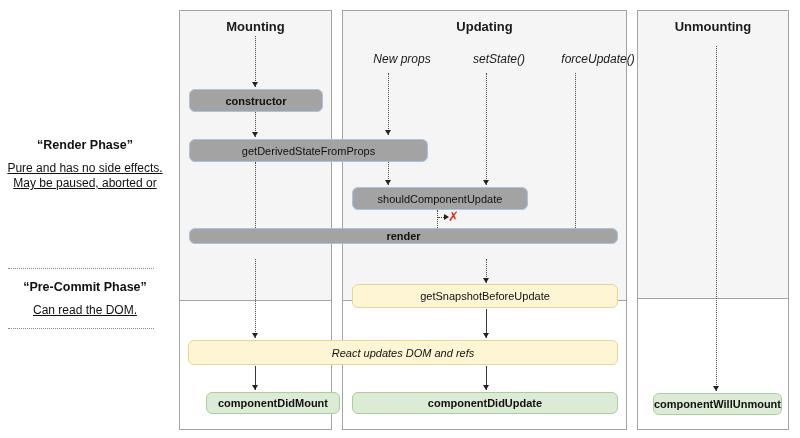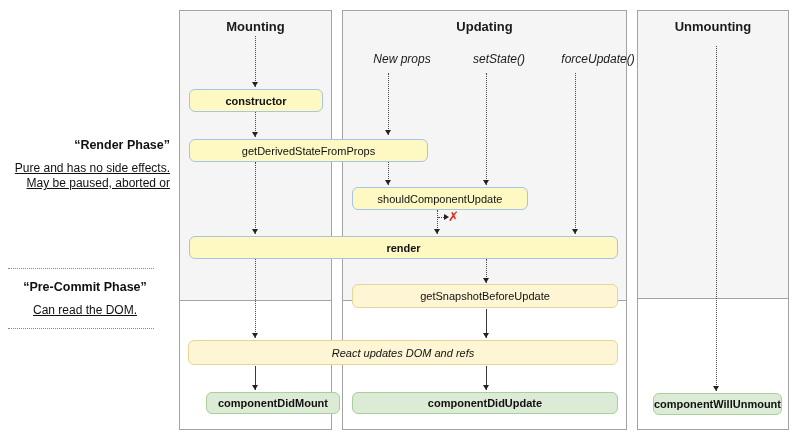--- a/index.html
+++ b/index.html
@@ -75,21 +75,21 @@
     border-radius: 6px;
     font-size: 11px;
     text-align: center;
     color: #111;
     display: flex;
     align-items: center;
     justify-content: center;
     white-space: nowrap;
     z-index: 3;
   }
-  .blue   { background: #fef9c3; border: 1px solid #a7c4e2; }
+  .blue   { background: #a3a3a3; border: 1px solid #a7c4e2; }
   .yellow { background: #fdf5d3; border: 1px solid #e6d693; }
   .green  { background: #dcebd5; border: 1px solid #a9cf9b; }
   .bold   { font-weight: bold; }
   .italic { font-style: italic; }
 
   
   .arrow {
     position: absolute;
     width: 0;
     z-index: 2;
@@ -132,21 +132,21 @@
     color: #e02b20;
     z-index: 3;
     line-height: 14px;
   }
 </style>
 </head>
 <body>
 
 <div id="stage">
 
-  <div class="side-block" style="top:138px;text-align:right;">
+  <div class="side-block" style="top:138px;">
     <div class="side-title">“Render Phase”</div>
     <div class="side-line">Pure and has no side effects.</div>
     <div class="side-line">May be paused, aborted or</div>
   </div>
 
   <div class="side-divider" style="top:268px;"></div>
 
   <div class="side-block" style="top:280px;">
     <div class="side-title">“Pre-Commit Phase”</div>
     <div class="side-line">Can read the DOM.</div>
@@ -191,20 +191,20 @@
 
   <div class="arrow dotted" style="left:716px; top:46px;  height:345px;"></div>
 
   <div class="false-connector"></div>
   <div class="false-arrowhead"></div>
   <div class="false-x">✗</div>
 
   <div class="box blue bold" style="left:189px; top:89px;  width:134px; height:23px;">constructor</div>
   <div class="box blue" style="left:189px; top:139px; width:239px; height:23px;">getDerivedStateFromProps</div>
   <div class="box blue" style="left:352px; top:187px; width:176px; height:23px;">shouldComponentUpdate</div>
-  <div class="box blue bold" style="left:189px; top:236px; width:429px; height:23px;">render</div>
+  <div class="box blue bold" style="left:189px; top:228px; width:429px; height:16px;">render</div>
   <div class="box yellow" style="left:352px; top:284px; width:266px; height:24px;">getSnapshotBeforeUpdate</div>
   <div class="box yellow italic" style="left:188px; top:340px; width:430px; height:25px;">React updates DOM and refs</div>
   <div class="box green bold" style="left:206px; top:392px; width:134px; height:22px;">componentDidMount</div>
   <div class="box green bold" style="left:352px; top:392px; width:266px; height:22px;">componentDidUpdate</div>
   <div class="box green bold" style="left:653px; top:393px; width:129px; height:22px;">componentWillUnmount</div>
 
 </div>
 
 </body></html>

